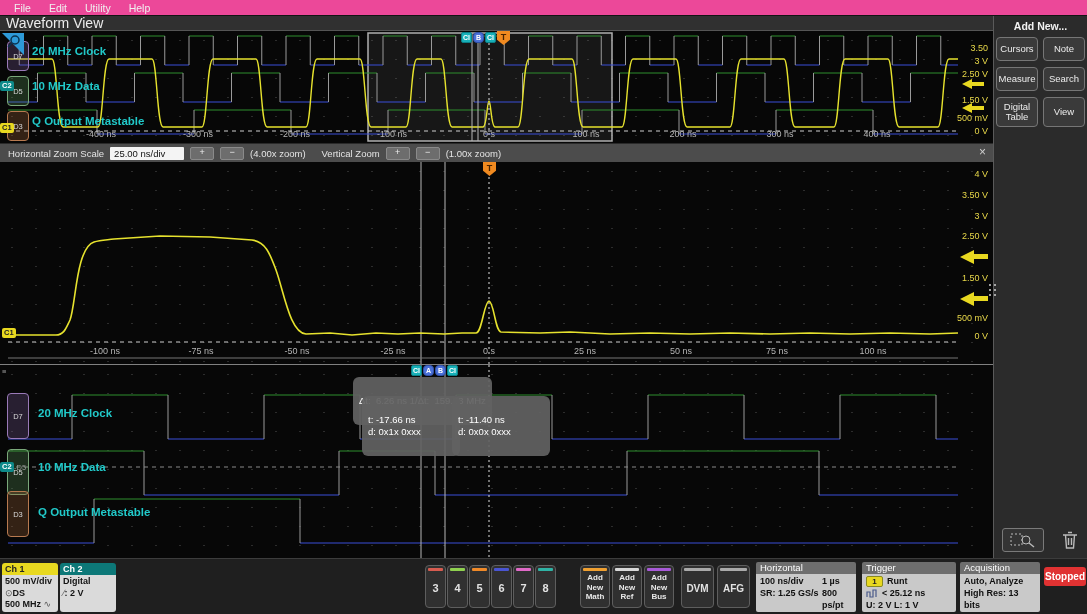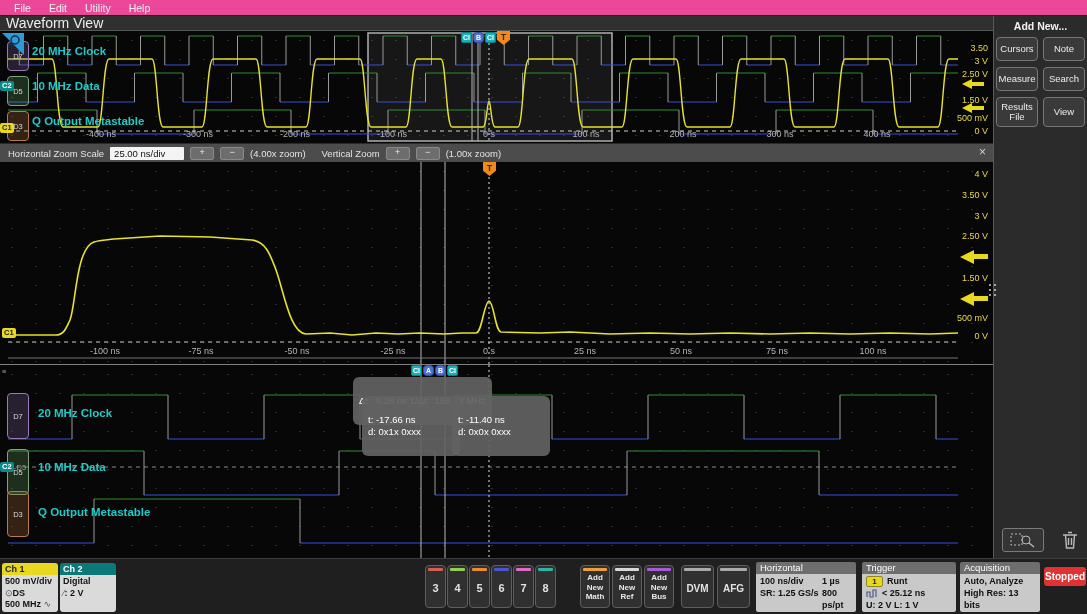--- a/index.html
+++ b/index.html
@@ -277,21 +277,21 @@
           <i></i>
           <i></i>
           <i></i>
         </div>
       <div class="rp-title">Add New...</div>
       <div class="rp-grid">
         <div class="rp-btn">Cursors</div>
         <div class="rp-btn">Note</div>
         <div class="rp-btn">Measure</div>
         <div class="rp-btn">Search</div>
-        <div class="rp-btn" style="min-height:26px;">Results File</div>
+        <div class="rp-btn" style="min-height:26px;">Digital Table</div>
         <div class="rp-btn" style="min-height:26px;">View</div>
       </div>
       <div class="rp-bottom">
         <div class="rp-zoombtn">
           <svg width="28" height="18">
             <rect x="2" y="3" width="11" height="11" stroke="#bbb" stroke-dasharray="2,2" fill="none"></rect>
             <circle cx="17" cy="9" r="4" stroke="#bbb" fill="none"></circle>
             <line x1="20" y1="12" x2="25" y2="16" stroke="#bbb" stroke-width="1.5"></line>
           </svg>
         </div>

